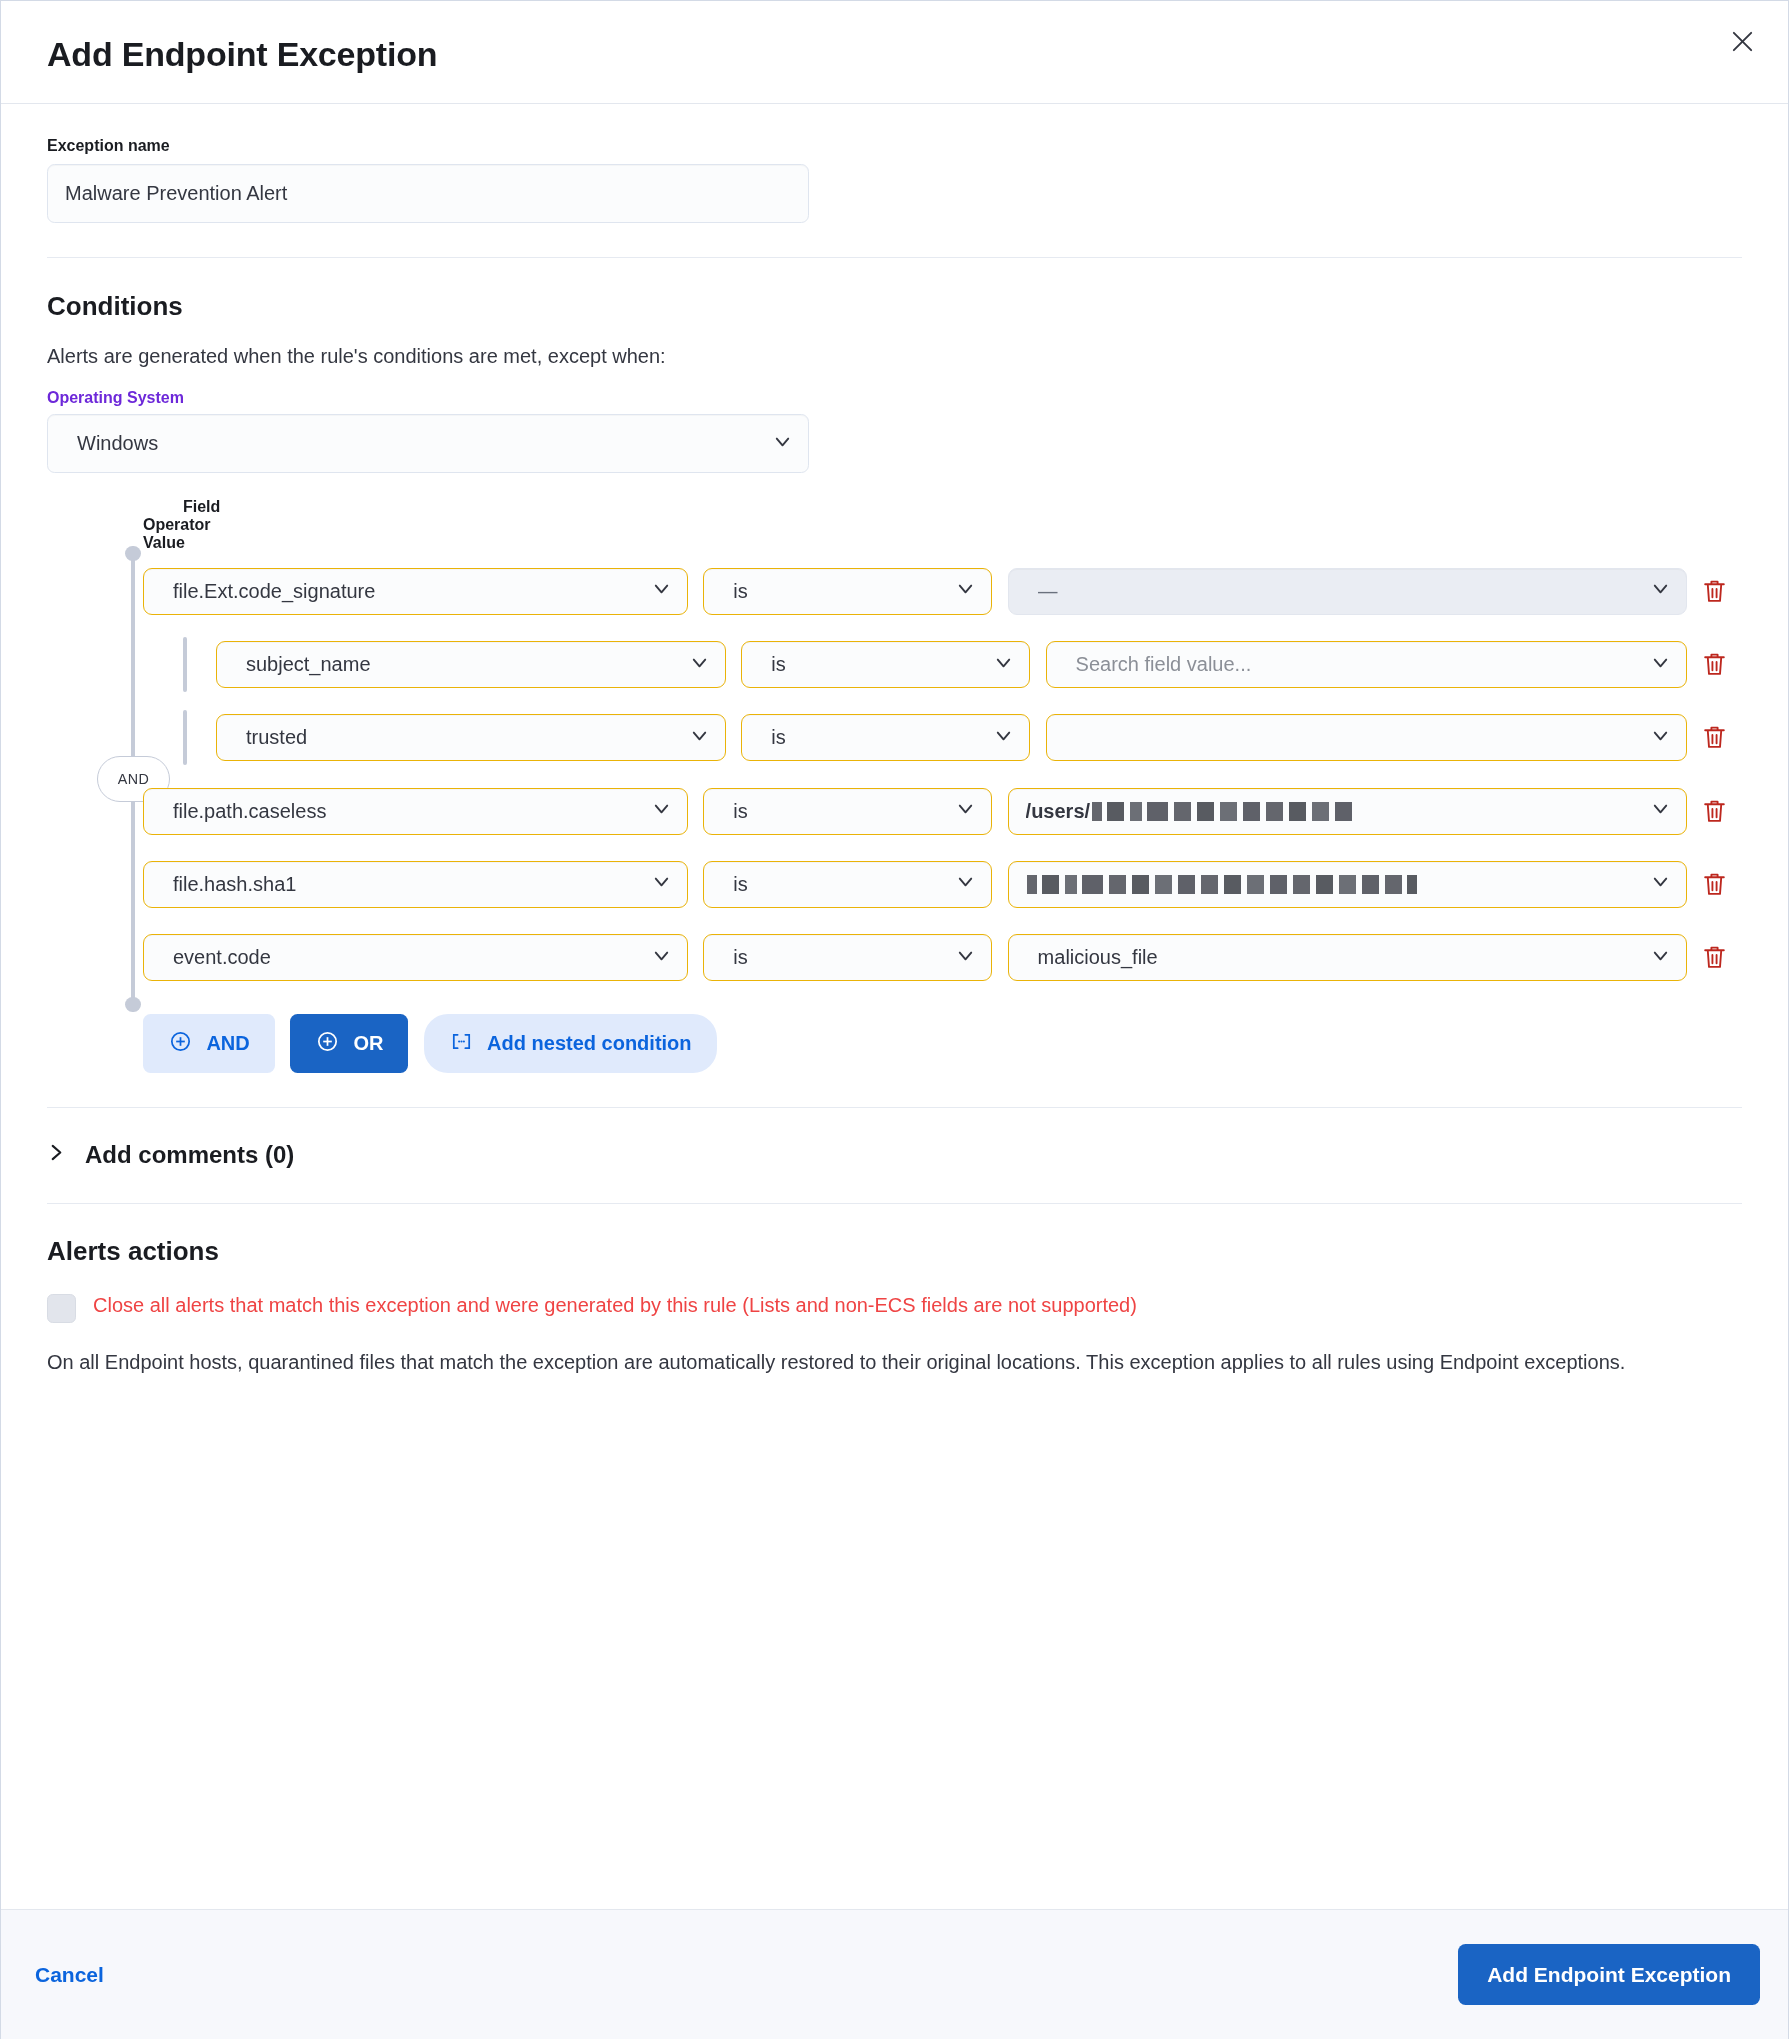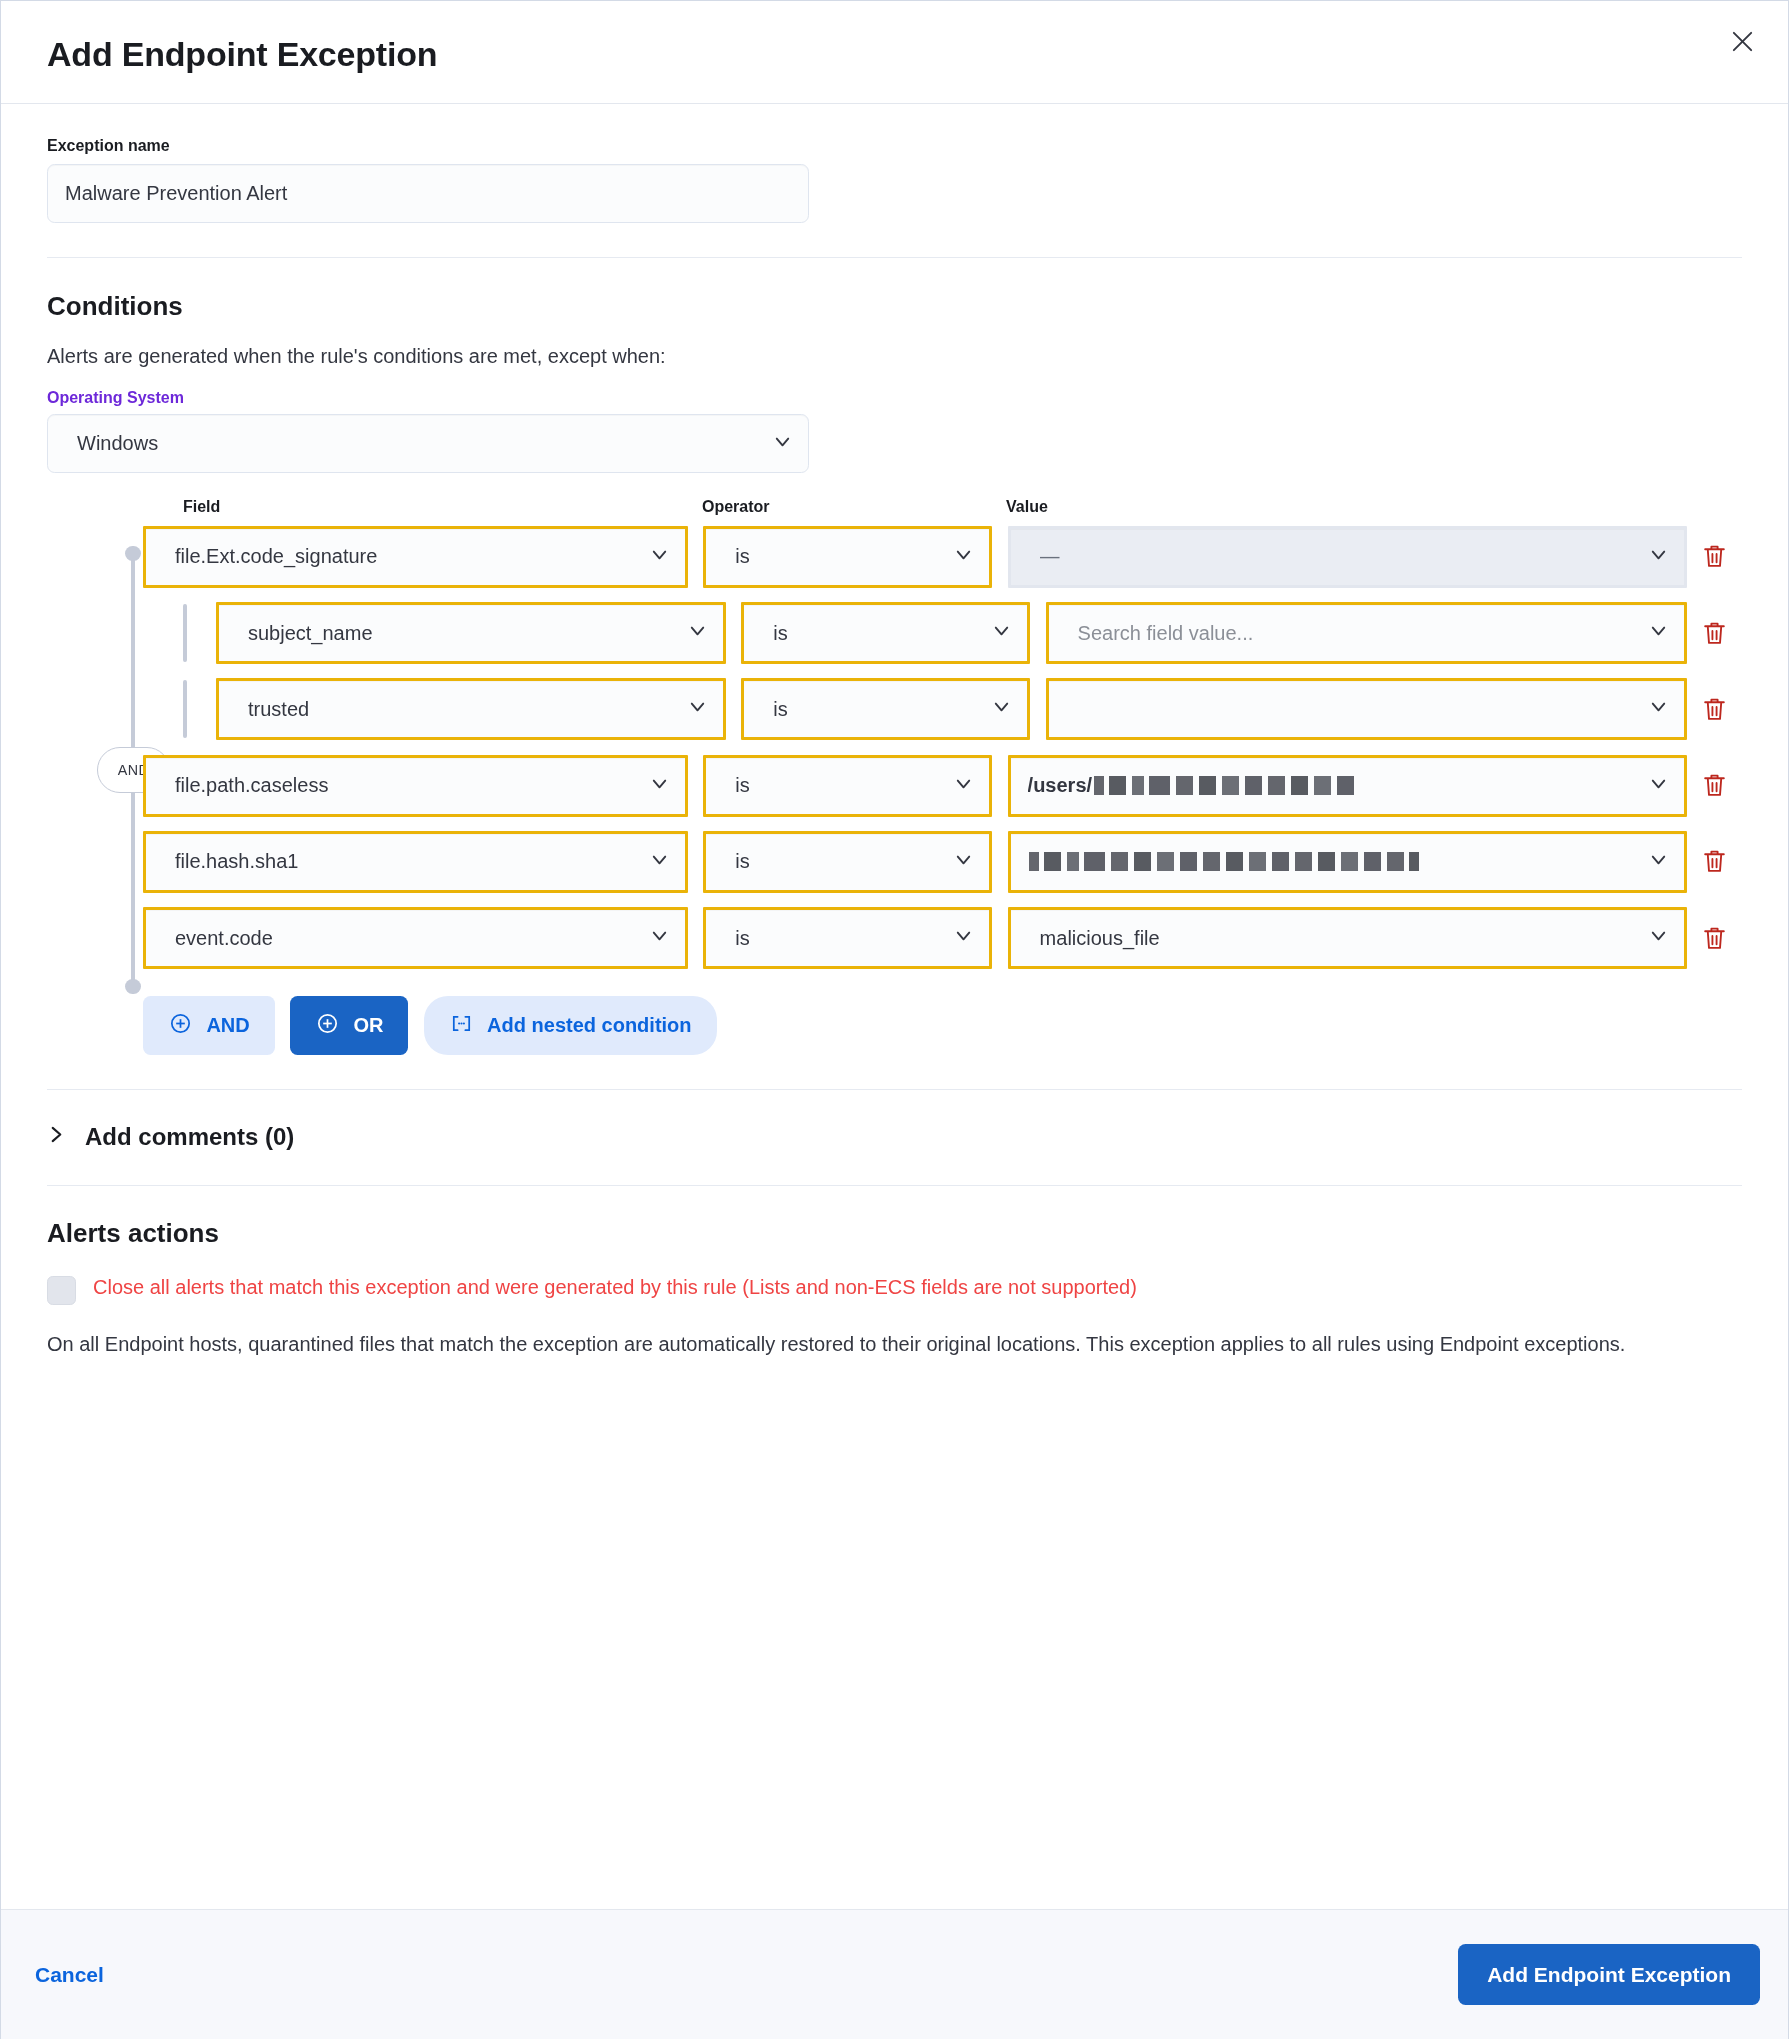--- a/index.html
+++ b/index.html
@@ -141,20 +141,21 @@
     position: relative;
     margin-top: 25px;
     padding-left: 96px;
   }
   .col-headers {
     display: flex;
     font-size: 16px;
     font-weight: bold;
     color: #1a1c21;
     margin-bottom: 9.6px;
+    flex-direction: column;
   }
   .col-headers .c-field { width: 559px; padding-left: 40px;}
   .col-headers .c-op { width: 304px; }
   .col-headers .c-val { flex: 1; }
 
   .and-rail {
     position: absolute;
     left: 84px;
     top: 55px;
     bottom: 69px;
@@ -202,24 +203,24 @@
     left: 40px;
     top: 1.9px;
     bottom: 1.9px;
     width: 3.8px;
     background: #c5cbd8;
     border-radius: 1.9px;
   }
 
   .entry-select {
     position: relative;
-    height: 62px;
+    height: 47px;
     background: #fbfcfd;
-    border: 3px solid #eab308;
-    border-radius: 1px;
+    border: 1px solid #eab308;
+    border-radius: 9px;
     box-shadow: 0 1px 1px rgba(0,0,0,0.03) inset;
     display: flex;
     align-items: center;
     padding: 0 44px 0 17px;
     font-size: 20px;
     color: #343741;
     cursor: pointer;
     user-select: none;
   }
   .w-field { width: 545px; margin-right: 15.3px; }

